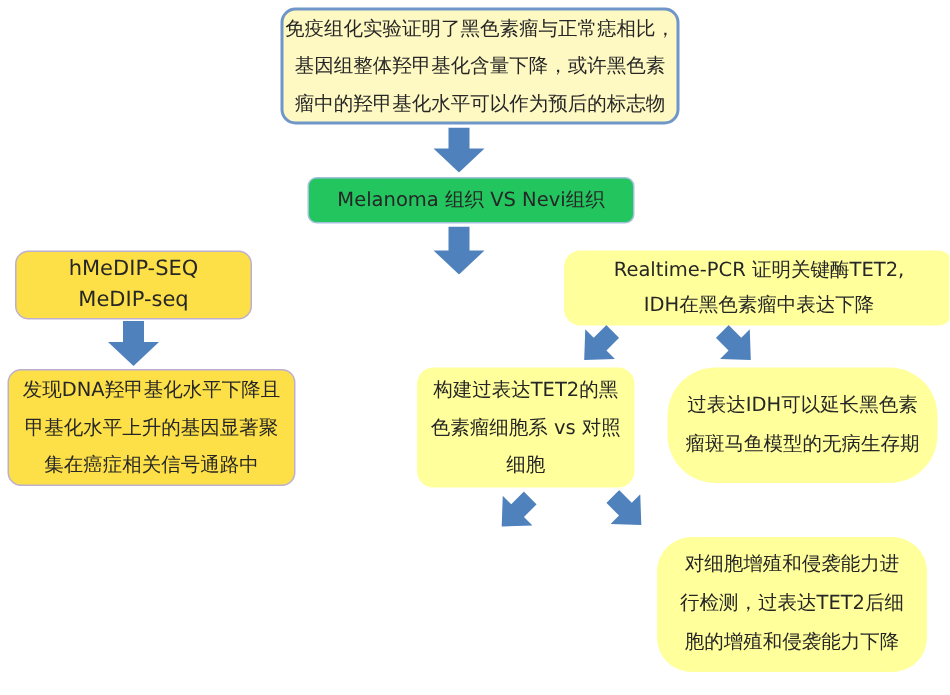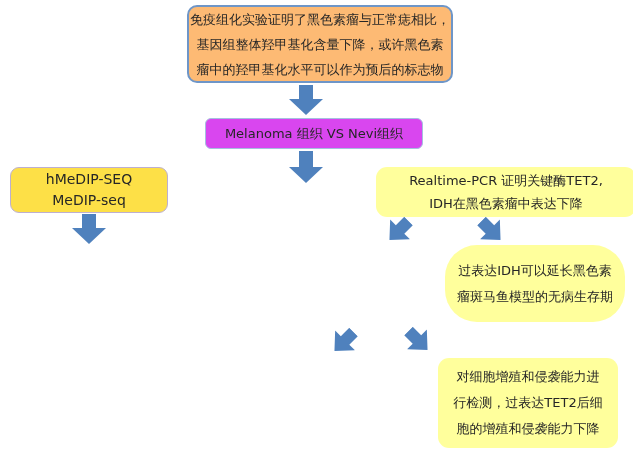--- a/index.html
+++ b/index.html
@@ -1,21 +1,21 @@
 <!DOCTYPE html>
 <html><head>
 <meta charset="utf-8">
 <style>
   html,body{margin:0;padding:0;background:#ffffff;}
   body{font-family:"DejaVu Sans","Liberation Sans",sans-serif;}
   .canvas{position:relative;width:633px;height:463px;background:#ffffff;overflow:hidden;}
   .box{position:absolute;box-sizing:border-box;display:flex;align-items:center;justify-content:center;}
   .txt{white-space:pre-line;color:#262626;}
-  .blue-main{background:#fdba74;border:2px solid #6E96C8;border-radius:10px;}
-  .blue-sub{background:#d946ef;border:1px solid #A4C0DF;border-radius:6px;}
+  .blue-main{background:#fef9c3;border:2px solid #6E96C8;border-radius:10px;}
+  .blue-sub{background:#22c55e;border:1px solid #A4C0DF;border-radius:6px;}
   .purple{background:#fde047;border:1px solid #BDAFD0;border-radius:9px;}
   .yellow{background:#FFFF9C;border:none;border-radius:11px;}
   .center{text-align:center;}
   .left{text-align:left;}
   .arrow{position:absolute;}
   .arrow svg{display:block;}
 </style>
 </head>
 <body>
 
@@ -47,56 +47,66 @@
     <span class="txt center" style="font-size:14px;line-height:21px;">hMeDIP-SEQ
 MeDIP-seq</span>
   </div>
 
   <div class="arrow" style="left:72px;top:214px;">
     <svg width="34" height="30" viewBox="0 0 34 30">
         <path d="M10 0 H24 V14 H34 L17 30 L0 14 H10 Z" fill="#4F81BD"></path>
       </svg>
   </div>
 
+  <div class="box purple" style="left:5px;top:246px;width:192px;height:78px;">
+    <span class="txt center" style="font-size:13px;line-height:25px;">发现DNA羟甲基化水平下降且
+甲基化水平上升的基因显著聚
+集在癌症相关信号通路中</span>
+  </div>
 
   <div class="box yellow" style="left:376px;top:167px;width:260px;height:50px;">
     <span class="txt center" style="font-size:13px;line-height:23px;">Realtime-PCR 证明关键酶TET2,
 IDH在黑色素瘤中表达下降</span>
   </div>
 
   <div class="arrow" style="left:385px;top:217px;transform:rotate(45deg);">
     <svg width="28" height="27" viewBox="0 0 28 27">
         <path d="M8 0 H20 V12 H28 L14 27 L0 12 H8 Z" fill="#4F81BD"></path>
       </svg>
   </div>
 
   <div class="arrow" style="left:477px;top:217px;transform:rotate(-45deg);">
     <svg width="28" height="27" viewBox="0 0 28 27">
         <path d="M8 0 H20 V12 H28 L14 27 L0 12 H8 Z" fill="#4F81BD"></path>
       </svg>
   </div>
 
+  <div class="box yellow" style="left:278px;top:245px;width:145px;height:80px;">
+    <span class="txt center" style="font-size:13px;line-height:25px;">构建过表达TET2的黑
+色素瘤细胞系 vs 对照
+细胞</span>
+  </div>
 
   <div class="box yellow" style="left:445px;top:245px;width:180px;height:77px;border-radius:32px;">
     <span class="txt center" style="font-size:13px;line-height:26px;">过表达IDH可以延长黑色素
 瘤斑马鱼模型的无病生存期</span>
   </div>
 
   <div class="arrow" style="left:330px;top:328px;transform:rotate(45deg);">
     <svg width="28" height="27" viewBox="0 0 28 27">
         <path d="M8 0 H20 V12 H28 L14 27 L0 12 H8 Z" fill="#4F81BD"></path>
       </svg>
   </div>
 
   <div class="arrow" style="left:404px;top:327px;transform:rotate(-45deg);">
     <svg width="28" height="27" viewBox="0 0 28 27">
         <path d="M8 0 H20 V12 H28 L14 27 L0 12 H8 Z" fill="#4F81BD"></path>
       </svg>
   </div>
 
 
-  <div class="box yellow" style="left:438px;top:358px;width:180px;height:90px;">
+  <div class="box yellow" style="left:438px;top:358px;width:180px;height:90px;border-radius:23px;">
     <span class="txt center" style="font-size:13px;line-height:26px;">对细胞增殖和侵袭能力进
 行检测，过表达TET2后细
 胞的增殖和侵袭能力下降</span>
   </div>
 
 </div>
 
 </body></html>

